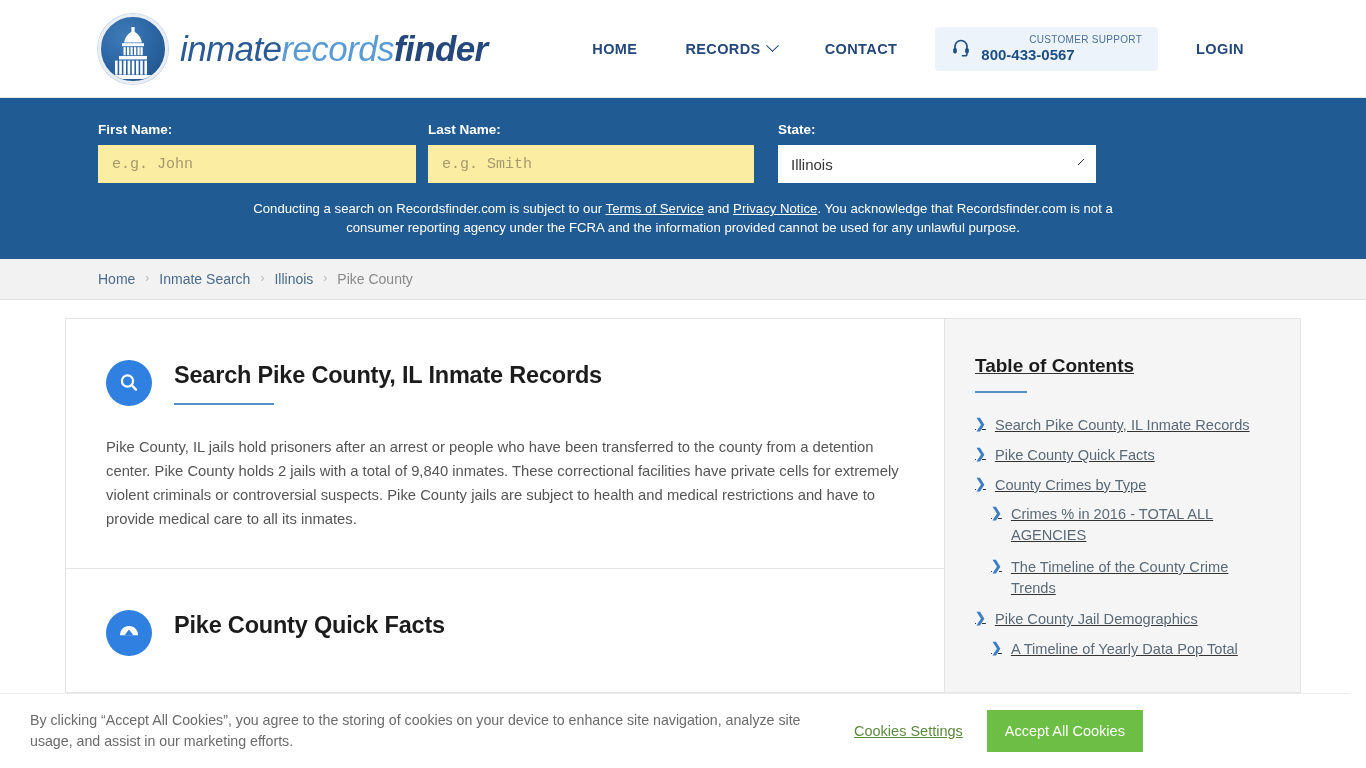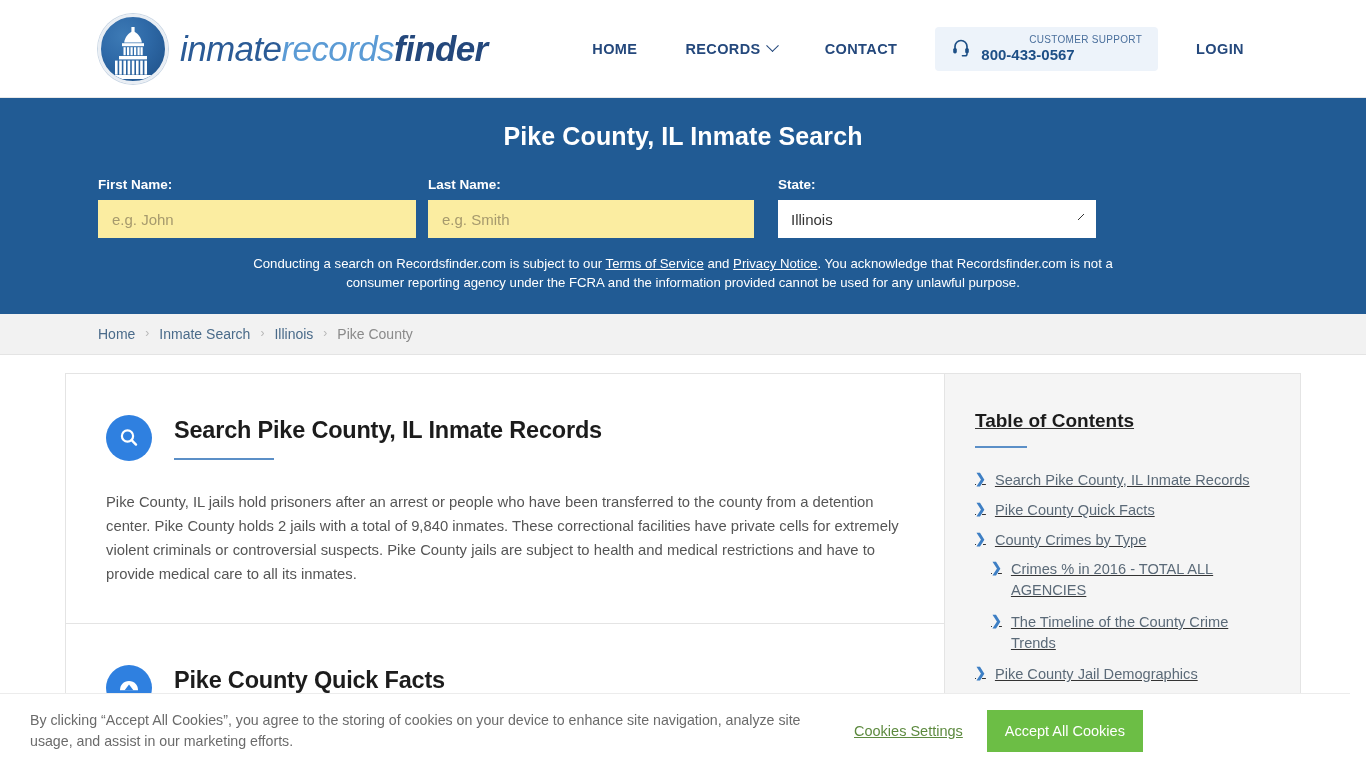--- a/index.html
+++ b/index.html
@@ -129,21 +129,21 @@
     font-size: 13.5px;
     font-weight: bold;
     margin-bottom: 8px;
   }
   .text-input {
     height: 38px;
     border: none;
     background: #fbeda1;
     padding: 0 14px;
     font-size: 15px;
-    font-family: Liberation Sans, sans-serif;
+    font-family: Liberation Mono, monospace;
     color: #0f172a;
     width: 100%;
   }
   .text-input::placeholder { color: #a69a6d; }
   .select-input {
     height: 38px;
     border: 1px solid #ffffff;
     background: #ffffff;
     padding: 0 12px;
     font-size: 15px;
@@ -402,21 +402,20 @@
         <span class="support-phone">800-433-0567</span>
       </span>
     </a>
     <a class="nav-link" href="#">
       <span>LOGIN</span>
     </a>
   </nav>
 </header>
 
 <section class="hero">
-  <h1 class="hero-title">Pike County, IL Inmate Search</h1>
 
   <form class="search-form">
     <div class="field first">
       <label class="field-label">First Name:</label>
       <input class="text-input" type="text" placeholder="e.g. John" style="">
     </div>
     <div class="field last">
       <label class="field-label">Last Name:</label>
       <input class="text-input" type="text" placeholder="e.g. Smith" style="">
     </div>

